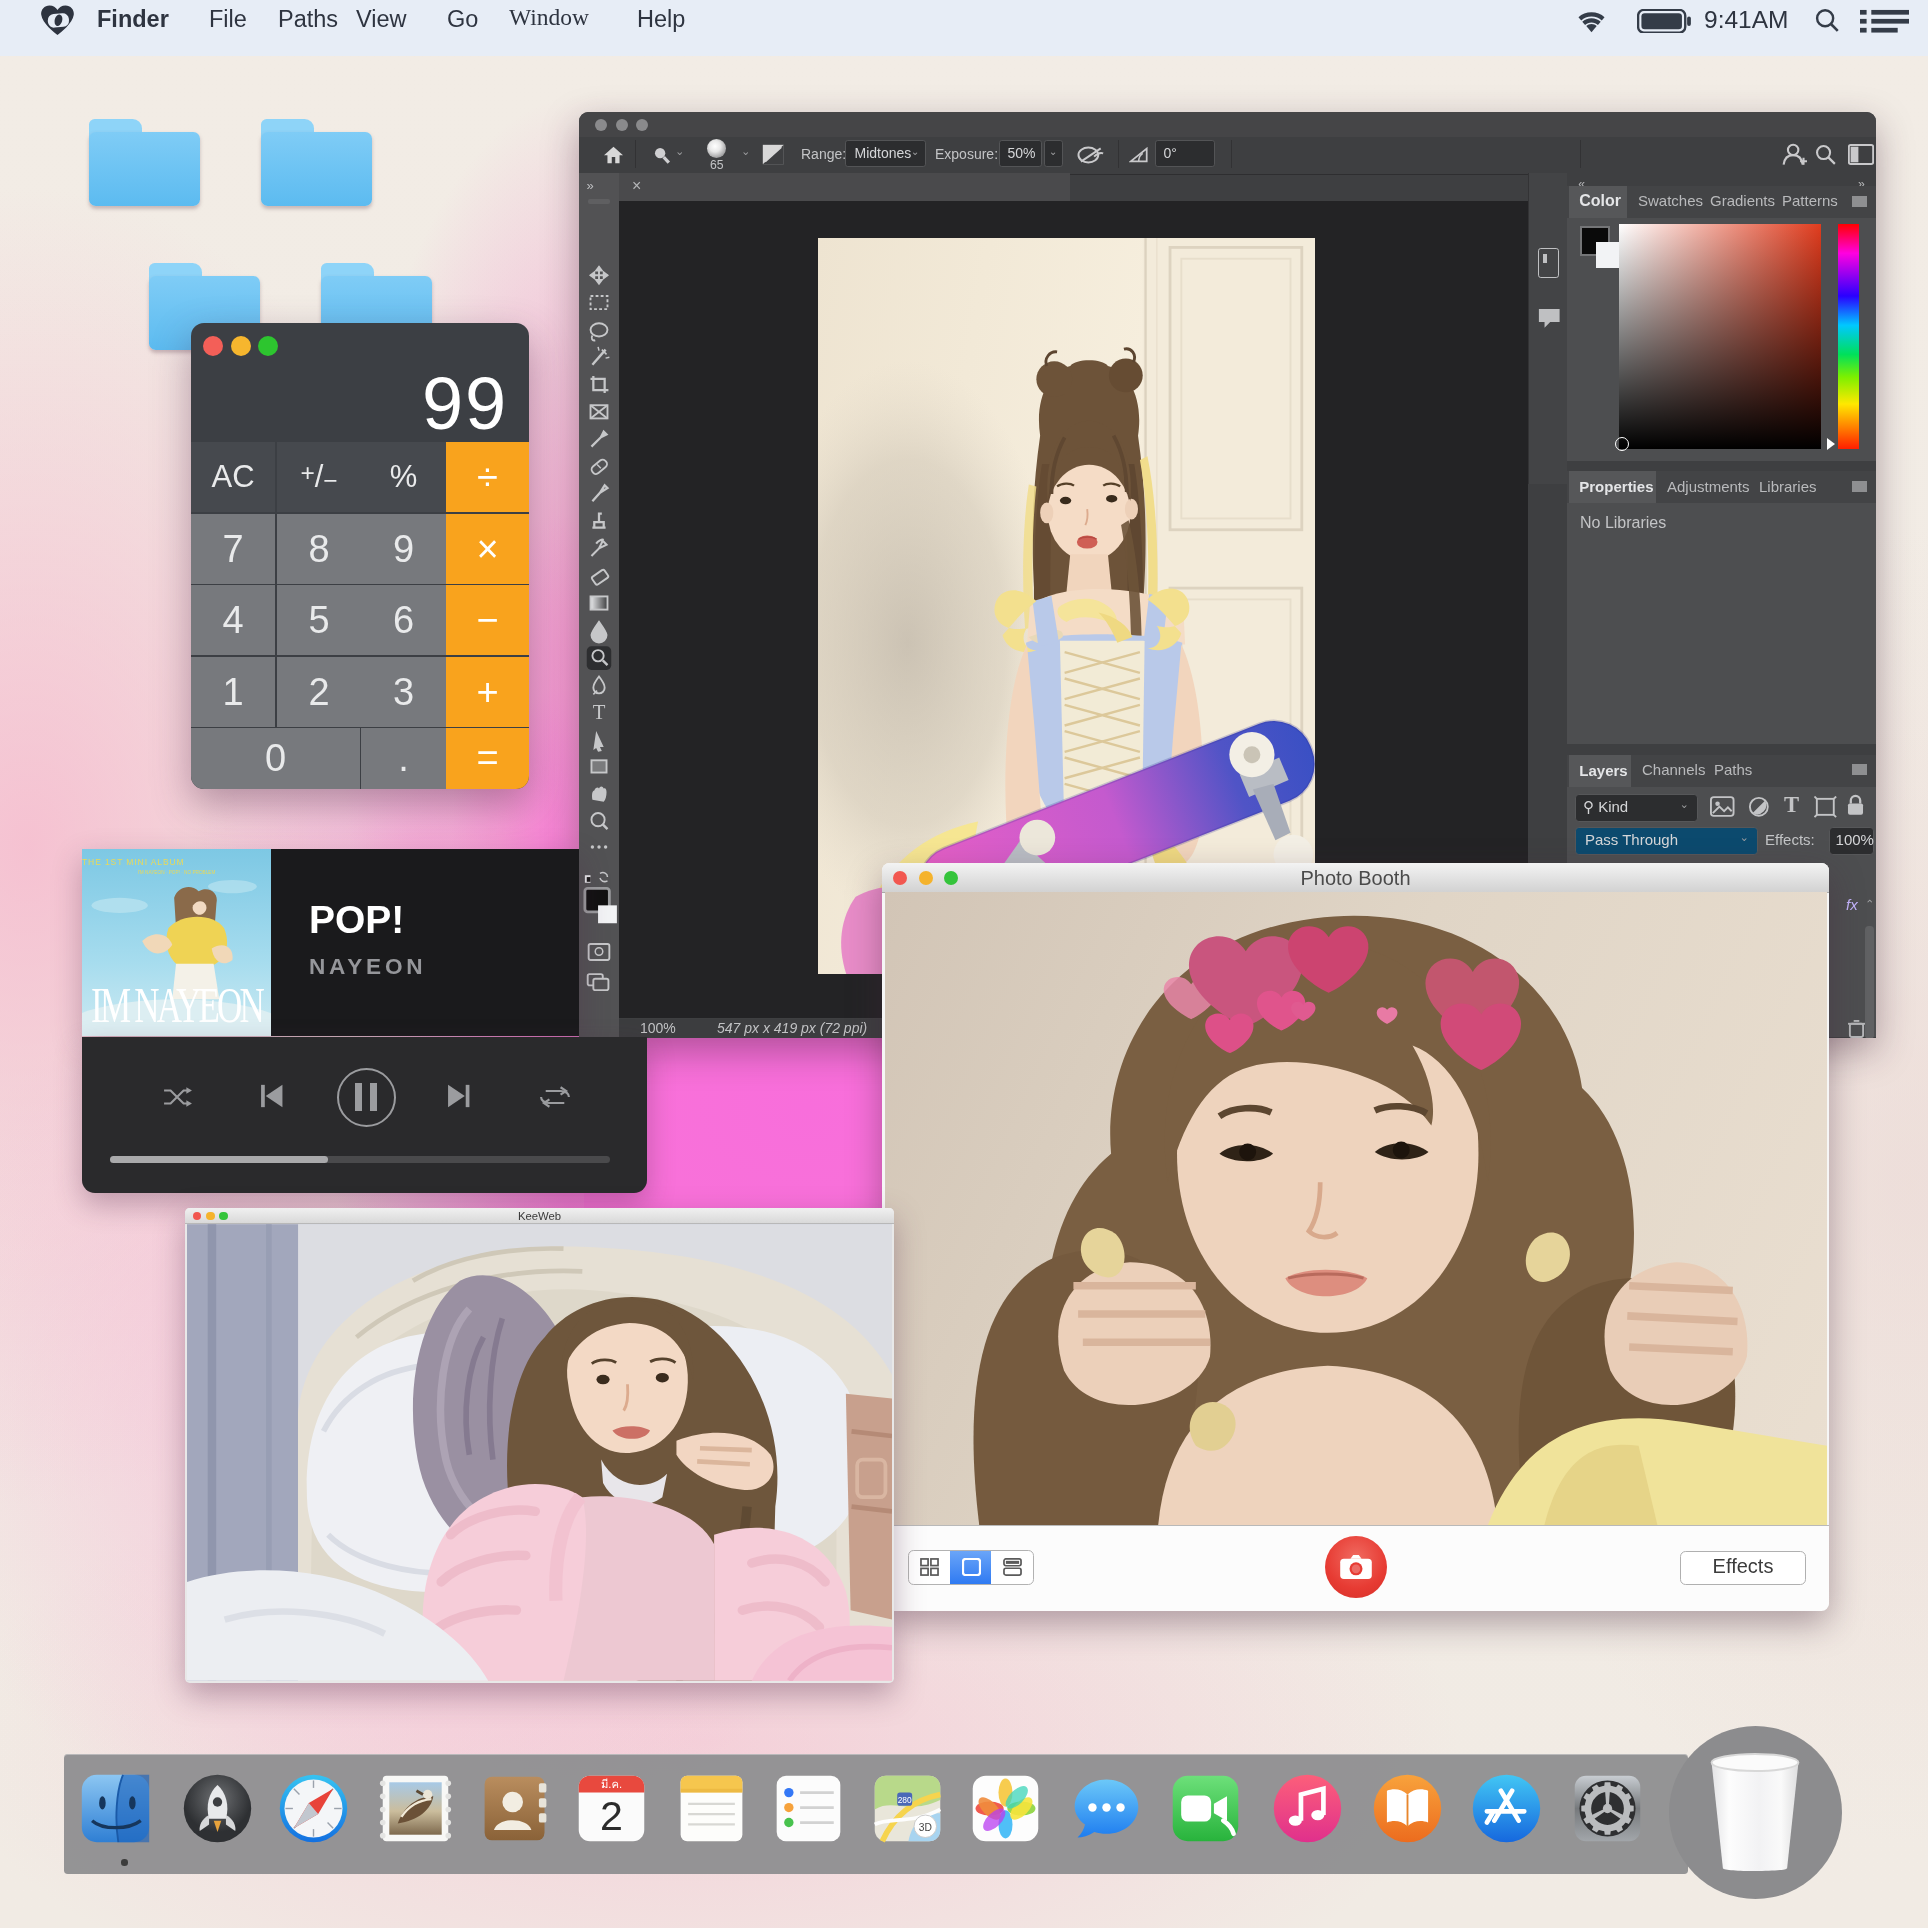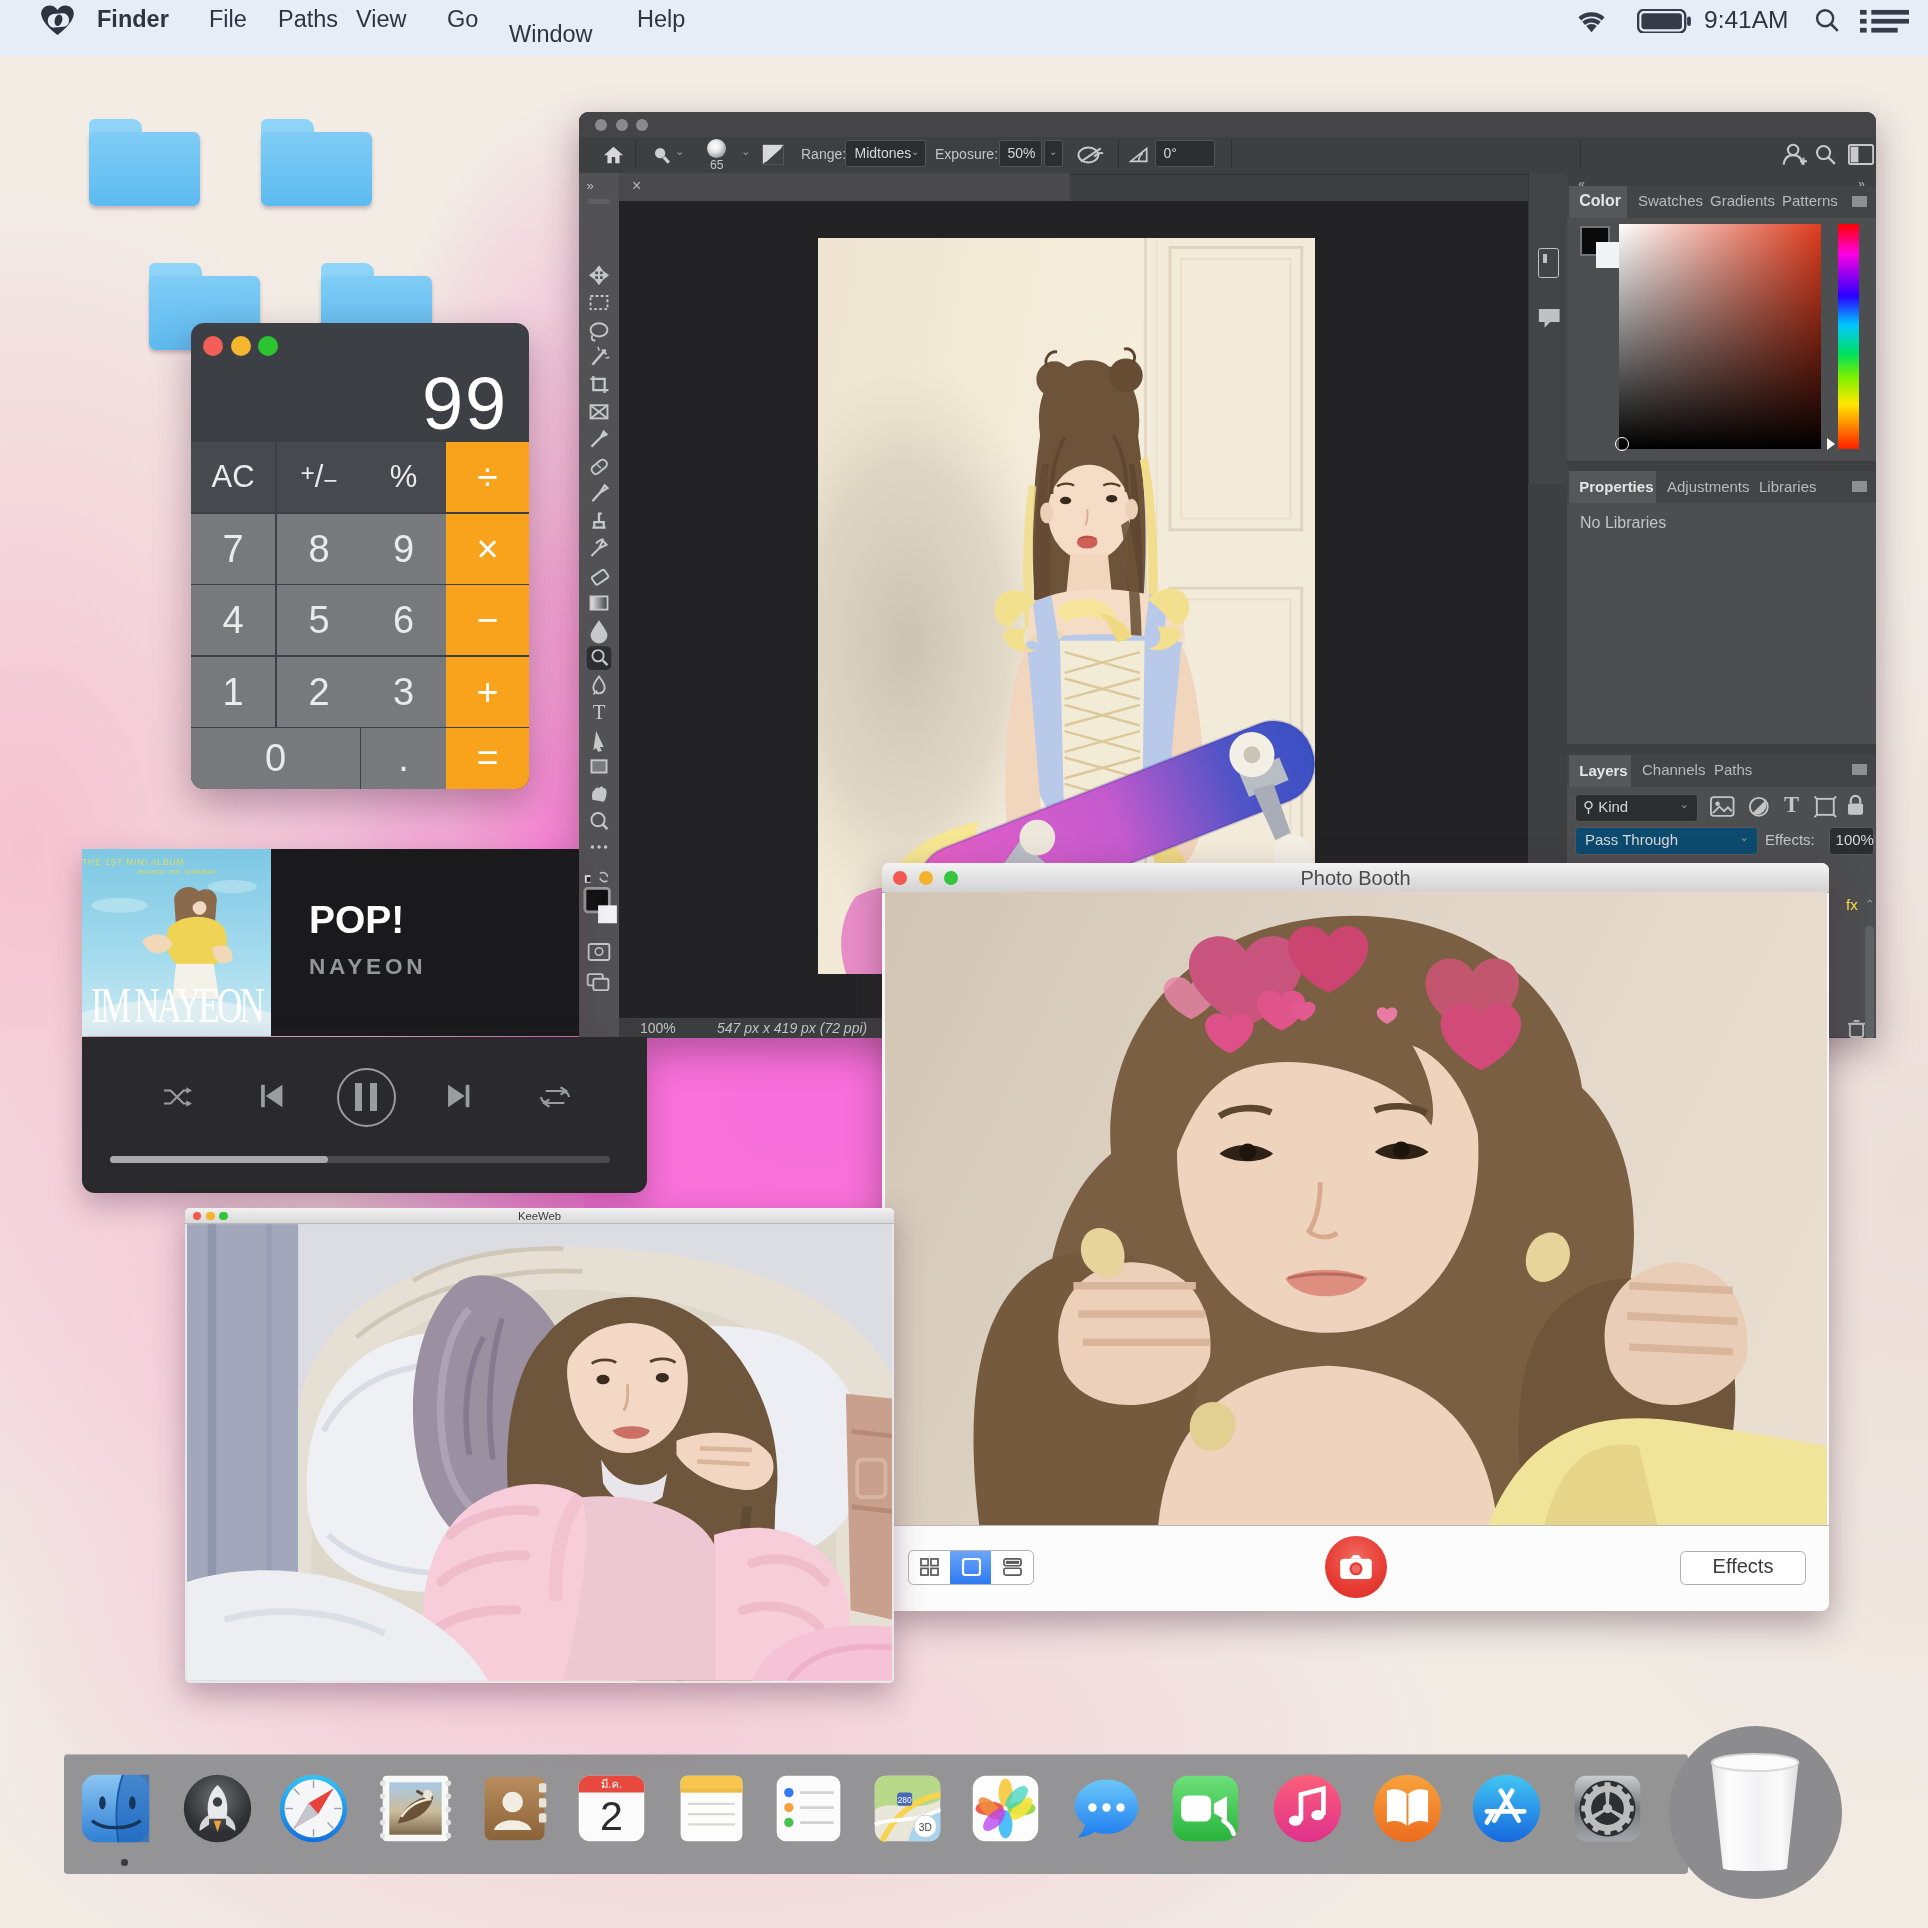--- a/index.html
+++ b/index.html
@@ -28,21 +28,21 @@
     <svg class="abs" style="left:40px;top:3.8px" width="35" height="32" viewBox="0 0 37 34">
       <path d="M18.5 33 C15 30 2.5 21 1.2 11.5 C0.5 5.8 4.8 1.5 10 1.5 C13.8 1.5 16.9 3.7 18.5 6.4 C20.1 3.7 23.2 1.5 27 1.5 C32.2 1.5 36.5 5.8 35.8 11.5 C34.5 21 22 30 18.5 33 Z" fill="#2e3440"></path>
       <rect x="8.2" y="10.2" width="22.5" height="14.5" rx="6.5" fill="#e7edf6" transform="rotate(-5 19.5 17.5)"></rect>
       <ellipse cx="19.5" cy="17.3" rx="4" ry="6.2" fill="#2e3440" transform="rotate(16 19.5 17.3)"></ellipse>
     </svg>
     <span class="abs" style="left:97px;top:5.6px;font-weight:bold;">Finder</span>
     <span class="abs" style="left:209px;top:5.6px;">File</span>
     <span class="abs" style="left:278px;top:5.6px;">Paths</span>
     <span class="abs" style="left:356px;top:5.6px;">View</span>
     <span class="abs" style="left:447px;top:5.6px;">Go</span>
-    <span class="abs" style="left:509px;top:21px;">Window</span>
+    <span class="abs" style="left:509px;top:4px;font-family:Liberation Serif, serif;">Window</span>
     <span class="abs" style="left:637px;top:5.6px;">Help</span>
 
     <svg class="abs" style="left:1571px;top:6.6px" width="41" height="28" viewBox="0 0 44 30">
       <path d="M22 27 L16.4 20.4 C17.8 19 19.8 18.2 22 18.2 C24.2 18.2 26.2 19 27.6 20.4 Z" fill="#343c48"></path>
       <path d="M12.1 15.8 C14.7 13.4 18.2 12 22 12 C25.8 12 29.3 13.4 31.9 15.8 L28.9 19.3 C27.1 17.6 24.7 16.6 22 16.6 C19.3 16.6 16.9 17.6 15.1 19.3 Z" fill="#343c48"></path>
       <path d="M8 11 C11.6 7.7 16.6 5.7 22 5.7 C27.4 5.7 32.4 7.7 36 11 L33 14.4 C30.2 11.8 26.3 10.2 22 10.2 C17.7 10.2 13.8 11.8 11 14.4 Z" fill="#343c48"></path>
     </svg>
     <svg class="abs" style="left:1637px;top:8.5px" width="55" height="24.5" viewBox="0 0 58 26">
       <rect x="1" y="1" width="50" height="24" rx="6" fill="none" stroke="#343c48" stroke-width="2.5"></rect>
       <rect x="4.5" y="4.5" width="43" height="17" rx="3.5" fill="#343c48"></rect>
@@ -466,21 +466,21 @@
 
       <div class="abs" style="left:7.5px;top:654px;width:181px;height:26px;background:#0c4a6e;border:0.9px solid #565759;border-radius:3.8px;color:#d5d6d8;">
           <span class="abs" style="left:9.4px;top:2.8px;font-size:15px;">Pass Through</span>
           <span class="abs" style="right:7.5px;top:2.8px;color:#9fa0a2;font-size:11.3px;">⌄</span>
         </div>
       <span class="abs" style="left:198px;top:658px;color:#c3c4c6;font-size:15px;">Effects:</span>
       <div class="abs" style="left:262px;top:654px;width:43px;height:26px;background:#2c2d2f;border:0.9px solid #565759;border-radius:3.8px;color:#d5d6d8;">
           <span class="abs" style="left:5.6px;top:2.8px;font-size:15px;">100%</span>
         </div>
 
-      <span class="abs" style="left:279px;top:723px;color:#fde047;font-size:15px;">fx</span>
+      <span class="abs" style="left:279px;top:723px;color:#c4b5fd;font-size:15px;font-style:italic;">fx</span>
       <span class="abs" style="left:298px;top:725px;color:#9fa0a2;font-size:11.3px;">⌃</span>
       <div class="abs" style="left:298px;top:753px;width:8.5px;height:113px;background:#606163;border-radius:3.8px;"></div>
       <svg class="abs" style="left:281px;top:846px" width="17" height="19" viewBox="0 0 18 20">
           <rect x="2" y="5" width="14" height="14" rx="2" fill="none" stroke="#b5b6b8" stroke-width="2"></rect>
           <line x1="0" y1="5" x2="18" y2="5" stroke="#b5b6b8" stroke-width="2"></line>
           <line x1="6" y1="2" x2="12" y2="2" stroke="#b5b6b8" stroke-width="2"></line>
         </svg>
     </div>
   </div>
 

